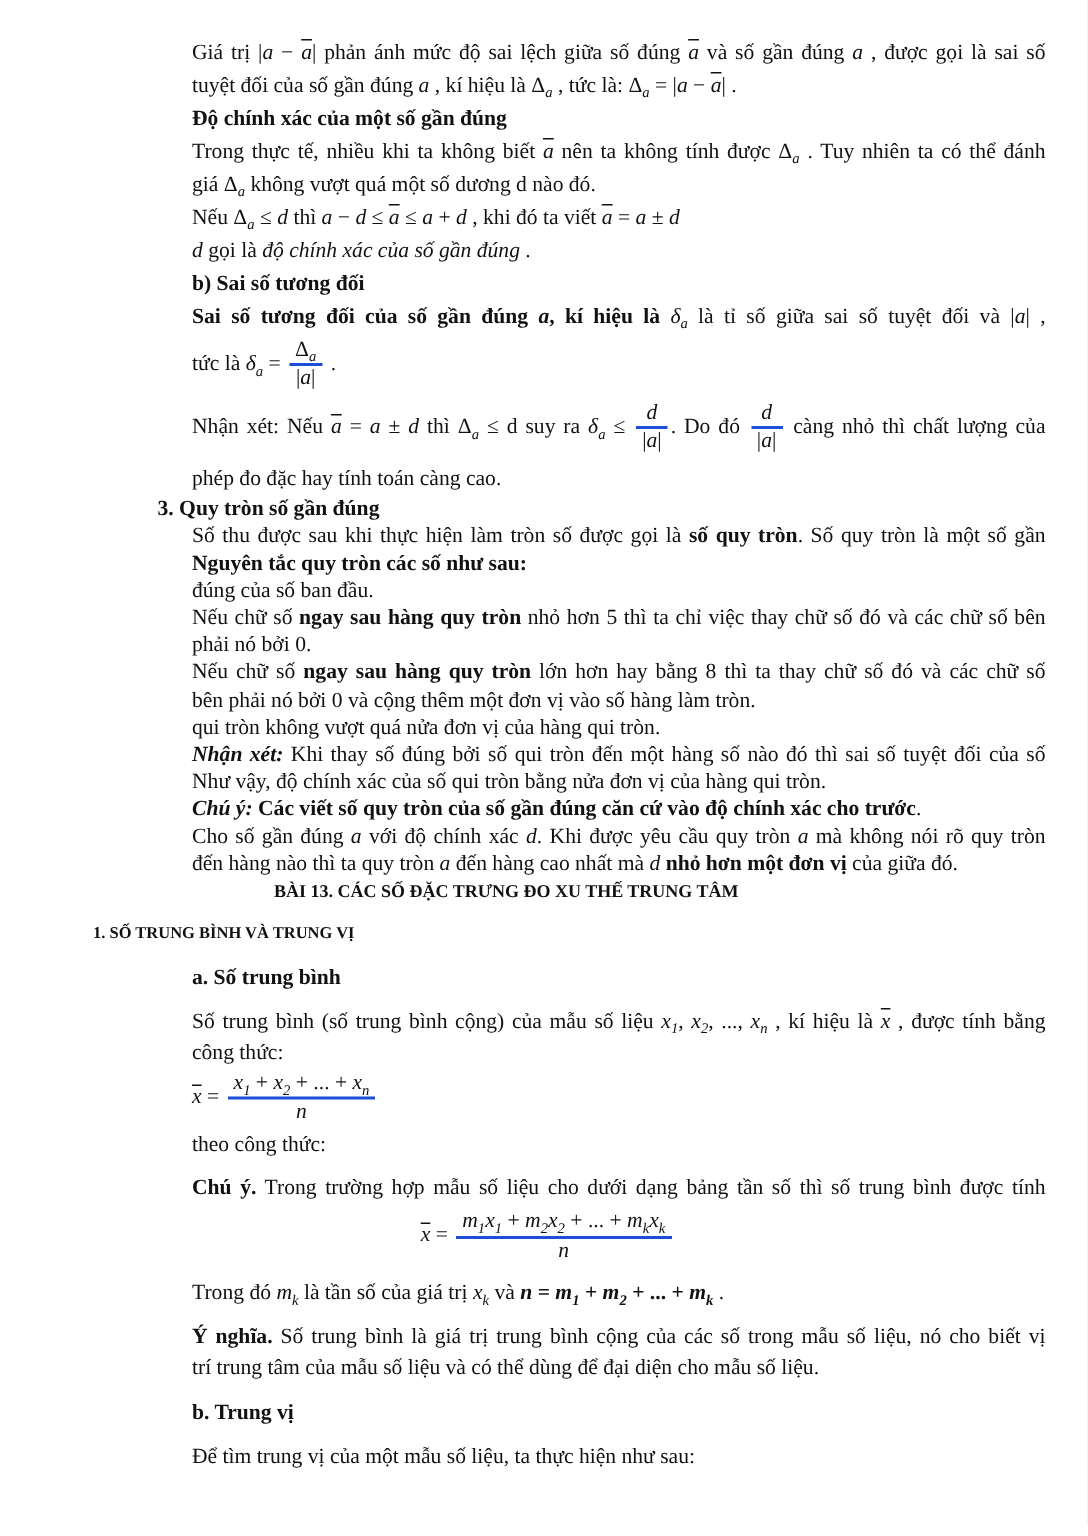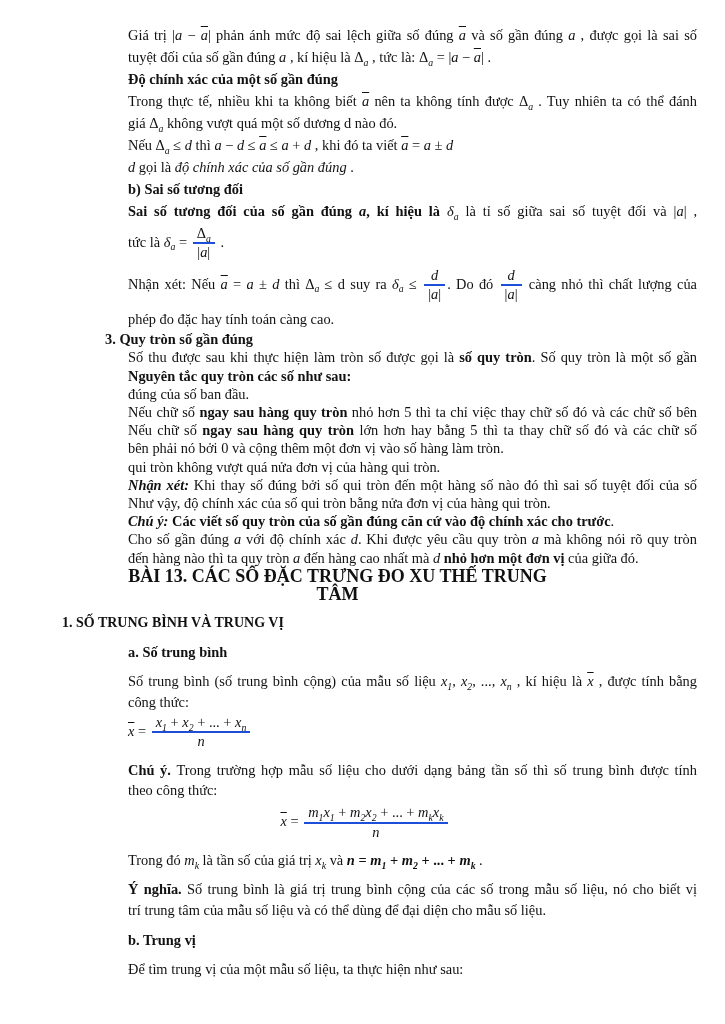--- a/index.html
+++ b/index.html
@@ -20,22 +20,22 @@
     padding:24px 28px 0 128px;
     box-sizing:border-box;
   }
   .ln{min-height:18px;}
   
   .a  {line-height:22px;}
   .af {margin:3px 0 3px 0;}
   .an {margin:5px 0 5px 0;}
   .b  {line-height:18.2px;}
   .s3h{margin-left:-23px;line-height:18.2px;}
-  .ttl{text-align:center;padding-right:150px;line-height:18.2px;font-size:18px;}
-  .s1h{margin-left:-66px;margin-top:10px;margin-bottom:6px;font-size:14px;line-height:19px;}
+  .ttl{text-align:center;padding-right:150px;line-height:18.2px;font-size:12px;}
+  .s1h{margin-left:-66px;margin-top:10px;margin-bottom:6px;font-size:11px;line-height:19px;}
   .hb {margin-top:11px;margin-bottom:4px;line-height:19px;}
   .p  {margin-top:9px;line-height:20.4px;}
   .pc {line-height:20.4px;}
   .frm{margin:2px 0;}
   .frmc{text-align:center;padding-right:95px;margin:4px 0;}
   
   .j{text-align:justify;text-align-last:justify;}
   
   .bd{font-weight:bold;}
   .it{font-style:italic;}
@@ -67,36 +67,37 @@
       <div class="ln a"><span class="bd">b) Sai số tương đối</span></div>
       <div class="ln a j"><span class="bd">Sai số tương đối của số gần đúng </span><span class="bd it">a</span><span class="bd">, kí hiệu là </span><span class="it">δ</span><sub class="it">a</sub><span> là tỉ số giữa sai số tuyệt đối và |</span><span class="it">a</span><span>| ,</span></div>
       <div class="ln af"><span>tức là </span><span class="it">δ</span><sub class="it">a</sub><span> = </span><span class="frac"><span class="fn"><span>Δ</span><sub class="it">a</sub></span><span class="fd"><span>|</span><span class="it">a</span><span>|</span></span></span><span> .</span></div>
       <div class="ln an j"><span>Nhận xét: Nếu </span><span class="it ov">a</span><span> = </span><span class="it">a</span><span> ± </span><span class="it">d</span><span> thì Δ</span><sub class="it">a</sub><span> ≤ d suy ra </span><span class="it">δ</span><sub class="it">a</sub><span> ≤ </span><span class="frac"><span class="fn"><span class="it">d</span></span><span class="fd"><span>|</span><span class="it">a</span><span>|</span></span></span><span>. Do đó </span><span class="frac"><span class="fn"><span class="it">d</span></span><span class="fd"><span>|</span><span class="it">a</span><span>|</span></span></span><span> càng nhỏ thì chất lượng của</span></div>
       <div class="ln a"><span>phép đo đặc hay tính toán càng cao.</span></div>
       <div class="ln s3h"><span class="bd">3. Quy tròn số gần đúng</span></div>
       <div class="ln b j"><span>Số thu được sau khi thực hiện làm tròn số được gọi là </span><span class="bd">số quy tròn</span><span>. Số quy tròn là một số gần</span></div>
       <div class="ln b"><span class="bd">Nguyên tắc quy tròn các số như sau:</span></div>
       <div class="ln b"><span>đúng của số ban đầu.</span></div>
       <div class="ln b j"><span>Nếu chữ số </span><span class="bd">ngay sau hàng quy tròn</span><span> nhỏ hơn 5 thì ta chỉ việc thay chữ số đó và các chữ số bên</span></div>
-      <div class="ln b j"><span>Nếu chữ số </span><span class="bd">ngay sau hàng quy tròn</span><span> lớn hơn hay bằng 5 thì ta thay chữ số đó và các chữ số</span></div>
+      <div class="ln b"><span>phải nó bởi 0.</span></div>
+      <div class="ln b j"><span>Nếu chữ số </span><span class="bd">ngay sau hàng quy tròn</span><span> lớn hơn hay bằng 8 thì ta thay chữ số đó và các chữ số</span></div>
       <div class="ln b"><span>bên phải nó bởi 0 và cộng thêm một đơn vị vào số hàng làm tròn.</span></div>
       <div class="ln b"><span>qui tròn không vượt quá nửa đơn vị của hàng qui tròn.</span></div>
       <div class="ln b j"><span class="bd it">Nhận xét:</span><span> Khi thay số đúng bởi số qui tròn đến một hàng số nào đó thì sai số tuyệt đối của số</span></div>
       <div class="ln b"><span>Như vậy, độ chính xác của số qui tròn bằng nửa đơn vị của hàng qui tròn.</span></div>
       <div class="ln b"><span class="bd it">Chú ý:</span><span class="bd"> </span><span class="bd">Các viết số quy tròn của số gần đúng căn cứ vào độ chính xác cho trước</span><span>.</span></div>
       <div class="ln b j"><span>Cho số gần đúng </span><span class="it">a</span><span> với độ chính xác </span><span class="it">d</span><span>. Khi được yêu cầu quy tròn </span><span class="it">a</span><span> mà không nói rõ quy tròn</span></div>
       <div class="ln b"><span>đến hàng nào thì ta quy tròn </span><span class="it">a</span><span> đến hàng cao nhất mà </span><span class="it">d</span><span> </span><span class="bd">nhỏ hơn một đơn vị</span><span> của giữa đó.</span></div>
       <div class="ln ttl"><span class="bd">BÀI 13. CÁC SỐ ĐẶC TRƯNG ĐO XU THẾ TRUNG TÂM</span></div>
       <div class="ln s1h"><span class="bd">1. SỐ TRUNG BÌNH VÀ TRUNG VỊ</span></div>
       <div class="ln hb"><span class="bd">a. Số trung bình</span></div>
       <div class="ln p j"><span>Số trung bình  (số trung bình cộng) của mẫu số liệu </span><span class="it">x</span><sub class="it">1</sub><span>, </span><span class="it">x</span><sub class="it">2</sub><span>, ..., </span><span class="it">x</span><sub class="it">n</sub><span> , kí hiệu là </span><span class="it ov">x</span><span> , được tính bằng</span></div>
       <div class="ln pc"><span>công thức:</span></div>
       <div class="ln frm"><span class="it ov">x</span><span> = </span><span class="frac"><span class="fn"><span class="it">x</span><sub class="it">1</sub><span> + </span><span class="it">x</span><sub class="it">2</sub><span> + ... + </span><span class="it">x</span><sub class="it">n</sub></span><span class="fd"><span class="it">n</span></span></span></div>
+      <div class="ln pc"><span>theo công thức:</span></div>
       <div class="ln p j"><span class="bd">Chú ý.</span><span> Trong trường hợp mẫu số liệu cho dưới dạng bảng tần số thì số trung bình được tính</span></div>
-      <div class="ln pc"><span>theo công thức:</span></div>
       <div class="ln frmc"><span class="it ov">x</span><span> = </span><span class="frac"><span class="fn"><span class="it">m</span><sub class="it">1</sub><span class="it">x</span><sub class="it">1</sub><span> + </span><span class="it">m</span><sub class="it">2</sub><span class="it">x</span><sub class="it">2</sub><span> + ... + </span><span class="it">m</span><sub class="it">k</sub><span class="it">x</span><sub class="it">k</sub></span><span class="fd"><span class="it">n</span></span></span></div>
       <div class="ln p"><span>Trong đó </span><span class="it">m</span><sub class="it">k</sub><span> là tần số của giá trị </span><span class="it">x</span><sub class="it">k</sub><span> và </span><span class="bd it">n</span><span class="bd"> = </span><span class="bd it">m</span><sub class="bd it">1</sub><span class="bd"> + </span><span class="bd it">m</span><sub class="bd it">2</sub><span class="bd"> + ... + </span><span class="bd it">m</span><sub class="bd it">k</sub><span> .</span></div>
       <div class="ln p j"><span class="bd">Ý nghĩa.</span><span> Số trung bình là giá trị trung bình cộng của các số trong mẫu số liệu, nó cho biết vị</span></div>
       <div class="ln pc"><span>trí trung tâm của mẫu số liệu và có thể dùng để đại diện cho mẫu số liệu.</span></div>
       <div class="ln hb"><span class="bd">b. Trung vị</span></div>
       <div class="ln p"><span>Để tìm trung vị của một mẫu số liệu, ta thực hiện như sau:</span></div>
     </div>
 </div>
 
 </body></html>

